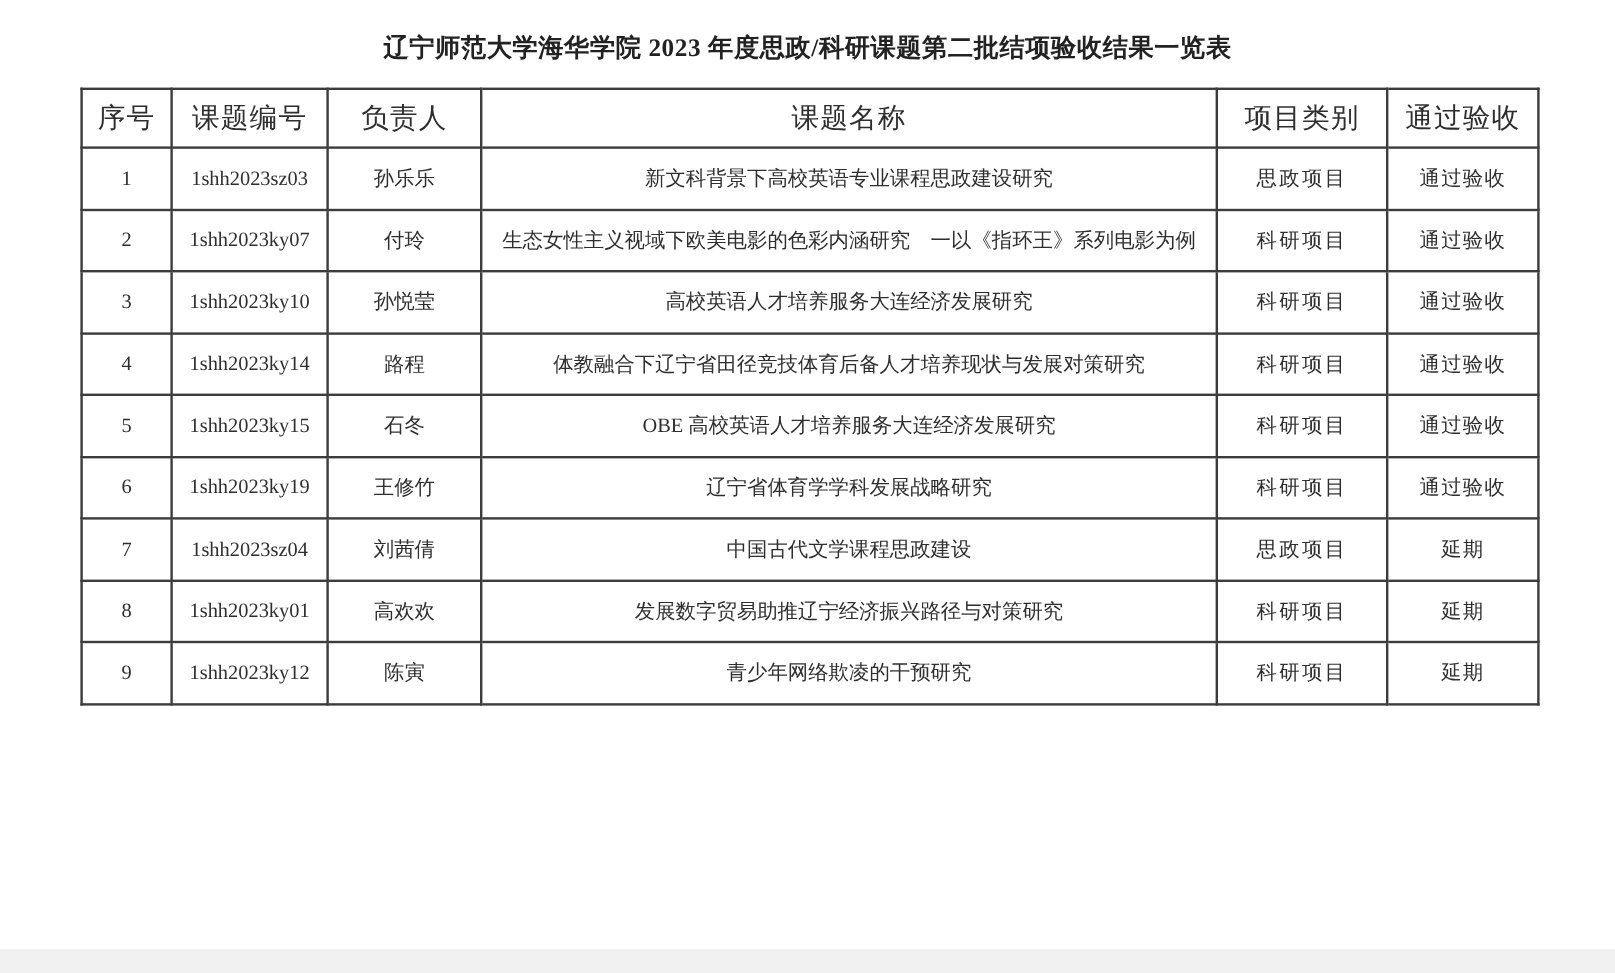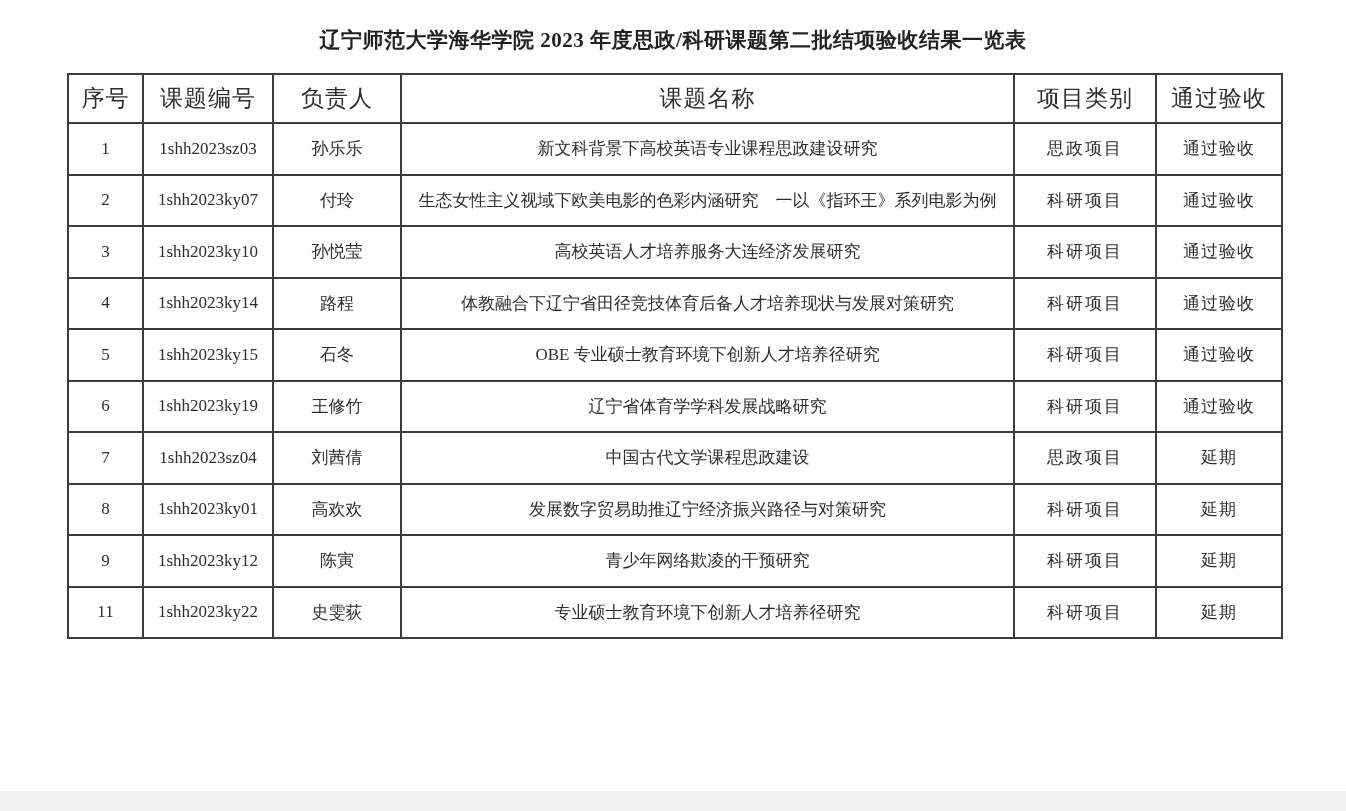--- a/index.html
+++ b/index.html
@@ -124,21 +124,21 @@
         <td class="col-code">1shh2023ky14</td>
         <td class="col-leader">路程</td>
         <td class="col-name">体教融合下辽宁省田径竞技体育后备人才培养现状与发展对策研究</td>
         <td class="col-category">科研项目</td>
         <td class="col-result">通过验收</td>
       </tr>
       <tr>
         <td class="col-index">5</td>
         <td class="col-code">1shh2023ky15</td>
         <td class="col-leader">石冬</td>
-        <td class="col-name">OBE 专业硕士教育环境下创新人才培养径研究</td>
+        <td class="col-name">OBE 高校英语人才培养服务大连经济发展研究</td>
         <td class="col-category">科研项目</td>
         <td class="col-result">通过验收</td>
       </tr>
       <tr>
         <td class="col-index">6</td>
         <td class="col-code">1shh2023ky19</td>
         <td class="col-leader">王修竹</td>
         <td class="col-name">辽宁省体育学学科发展战略研究</td>
         <td class="col-category">科研项目</td>
         <td class="col-result">通过验收</td>
@@ -160,24 +160,16 @@
         <td class="col-result">延期</td>
       </tr>
       <tr>
         <td class="col-index">9</td>
         <td class="col-code">1shh2023ky12</td>
         <td class="col-leader">陈寅</td>
         <td class="col-name">青少年网络欺凌的干预研究</td>
         <td class="col-category">科研项目</td>
         <td class="col-result">延期</td>
       </tr>
-      <tr>
-        <td class="col-index">11</td>
-        <td class="col-code">1shh2023ky22</td>
-        <td class="col-leader">史雯荻</td>
-        <td class="col-name">专业硕士教育环境下创新人才培养径研究</td>
-        <td class="col-category">科研项目</td>
-        <td class="col-result">延期</td>
-      </tr>
     </tbody>
 </table>
 
 <div class="page-bottom-edge"></div>
 
 </body></html>

